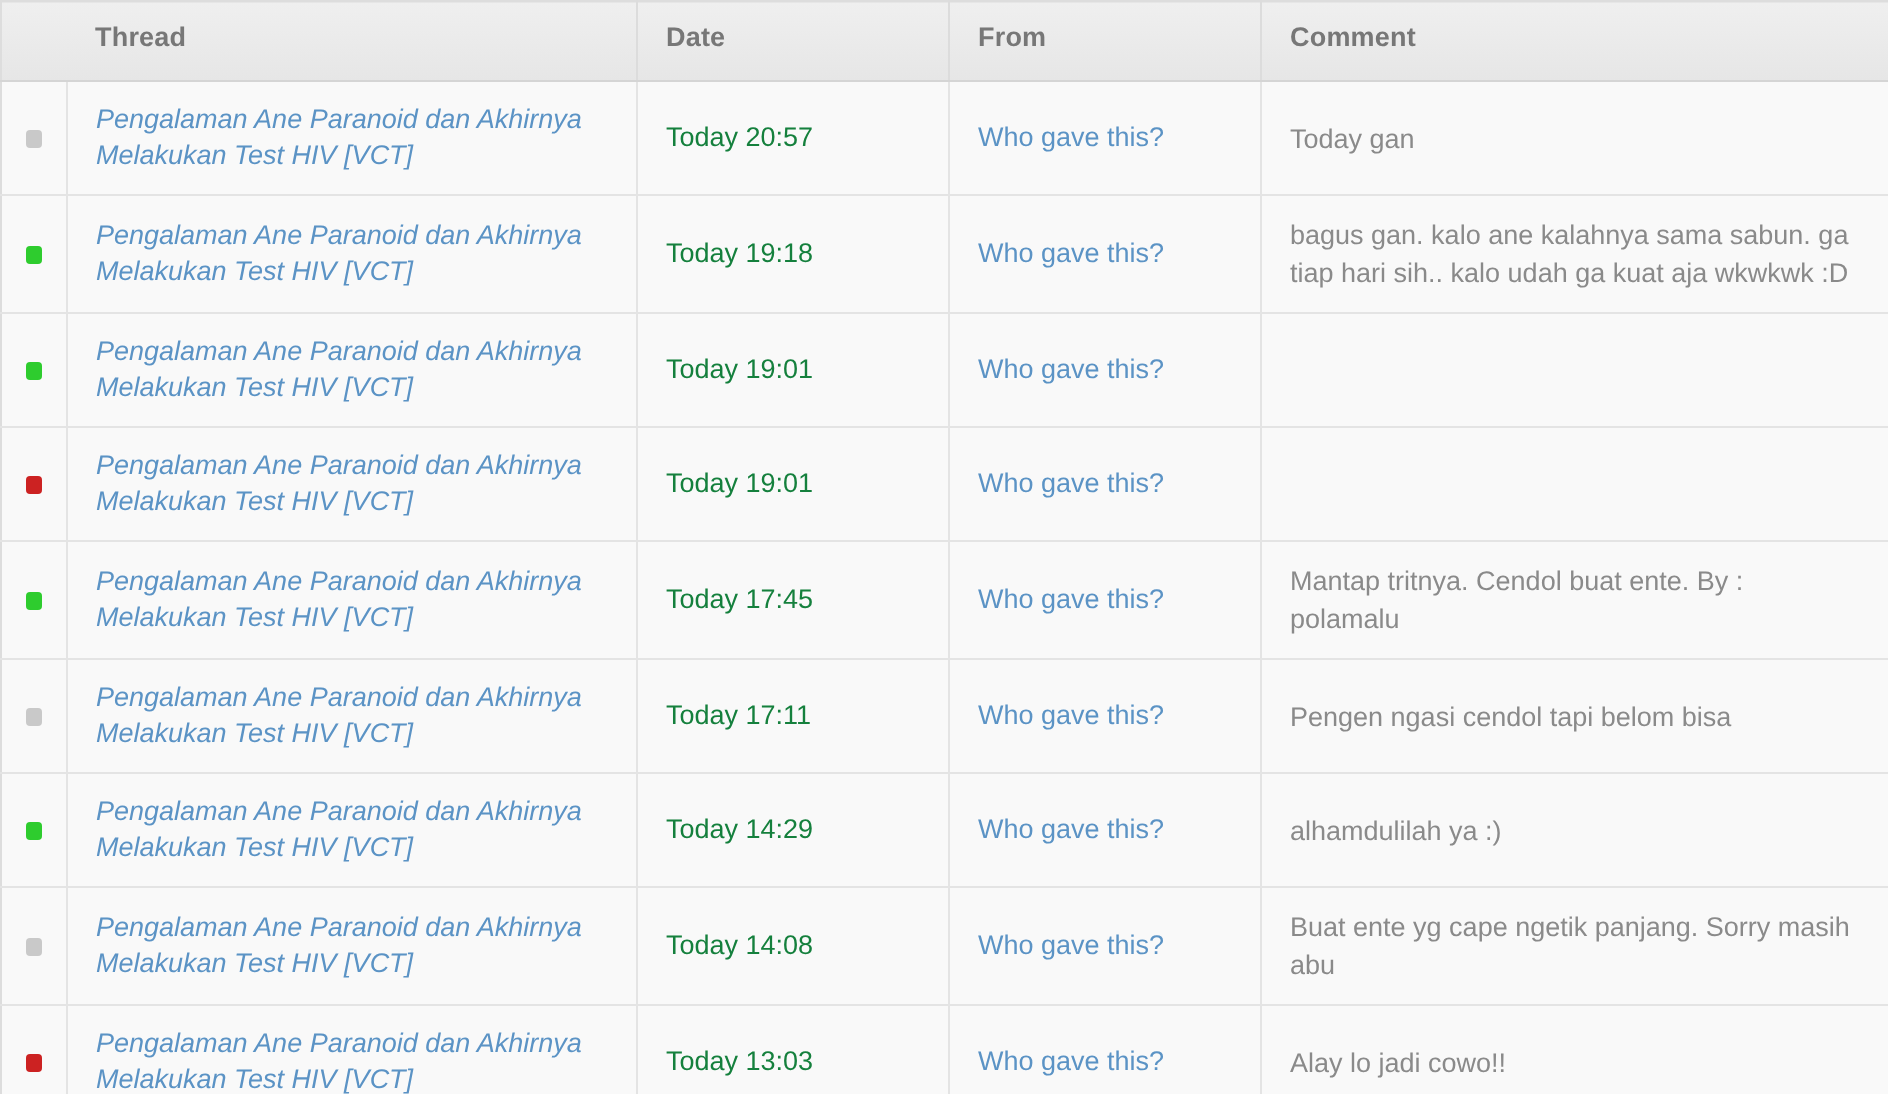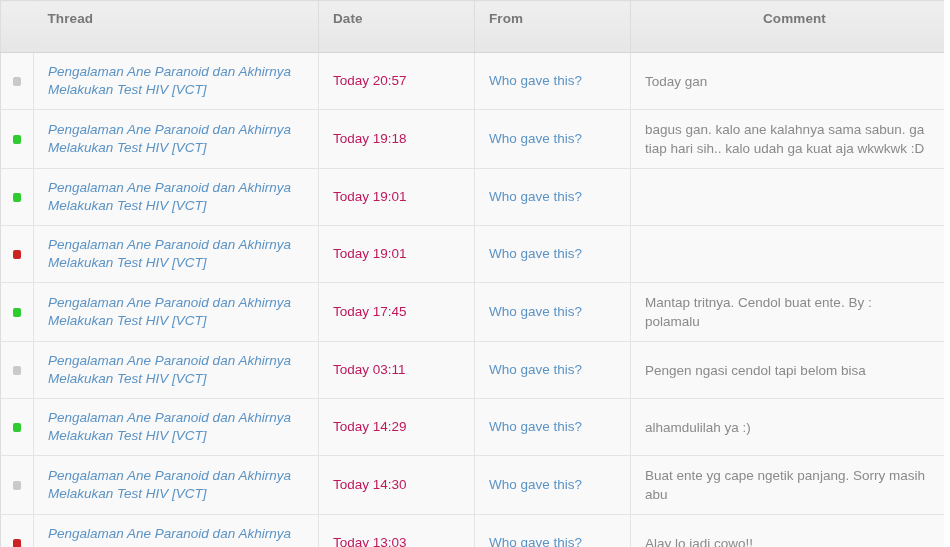--- a/index.html
+++ b/index.html
@@ -33,31 +33,30 @@
   table.thread-table thead th {
     background: #ebebeb;
     background-image: linear-gradient(to bottom, #efefef 0%, #e6e6e6 100%);
     border-bottom: 1px solid #d5d5d5;
     border-right: 1px solid #dcdcdc;
     color: #777777;
     font-size: 13.5px;
     font-weight: bold;
     text-align: left;
     height: 35px;
-    padding: 0 0 16px 14px;
+    padding: 0 0 4px 14px;
     vertical-align: middle;
     letter-spacing: 0.1px;
   }
   table.thread-table thead th.col-flag {
     padding: 0;
     border-right: none;
   }
   table.thread-table thead th.col-comment {
     border-right: none;
-    text-align: center;
   }
 
   
   table.thread-table tbody td {
     border-top: 1px solid #e4e4e4;
     border-right: 1px solid #e4e4e4;
     background: #f9f9f9;
     vertical-align: middle;
     font-size: 13.5px;
     color: #8a8a8a;
@@ -108,21 +107,21 @@
   a.thread-link { max-width: 250px; font-style: italic; }
   a.from-link { white-space: nowrap; }
 
   .comment-text {
     color: #8a8a8a;
     font-size: 13.5px;
     line-height: 19px;
     display: block;
   }
   .date-text {
-    color: #be185d;
+    color: #15803d;
     font-size: 13.5px;
     white-space: nowrap;
   }
 </style>
 </head>
 <body>
 
 <div id="table-wrap">
   <table class="thread-table">
     <colgroup>
@@ -183,39 +182,39 @@
           <td><a class="thread-link" href="#">Pengalaman Ane Paranoid dan Akhirnya Melakukan Test HIV [VCT]</a></td>
           <td><span class="date-text">Today 17:45</span></td>
           <td><a class="from-link" href="#">Who gave this?</a></td>
           <td class="cell-comment">
             <span class="comment-text">Mantap tritnya. Cendol buat ente. By : polamalu</span>
           </td>
         </tr>
         <tr>
           <td class="cell-flag"><span class="status-dot grey"></span></td>
           <td><a class="thread-link" href="#">Pengalaman Ane Paranoid dan Akhirnya Melakukan Test HIV [VCT]</a></td>
-          <td><span class="date-text">Today 03:11</span></td>
+          <td><span class="date-text">Today 17:11</span></td>
           <td><a class="from-link" href="#">Who gave this?</a></td>
           <td class="cell-comment">
             <span class="comment-text">Pengen ngasi cendol tapi belom bisa</span>
           </td>
         </tr>
         <tr>
           <td class="cell-flag"><span class="status-dot green"></span></td>
           <td><a class="thread-link" href="#">Pengalaman Ane Paranoid dan Akhirnya Melakukan Test HIV [VCT]</a></td>
           <td><span class="date-text">Today 14:29</span></td>
           <td><a class="from-link" href="#">Who gave this?</a></td>
           <td class="cell-comment">
             <span class="comment-text">alhamdulilah ya :)</span>
           </td>
         </tr>
         <tr>
           <td class="cell-flag"><span class="status-dot grey"></span></td>
           <td><a class="thread-link" href="#">Pengalaman Ane Paranoid dan Akhirnya Melakukan Test HIV [VCT]</a></td>
-          <td><span class="date-text">Today 14:30</span></td>
+          <td><span class="date-text">Today 14:08</span></td>
           <td><a class="from-link" href="#">Who gave this?</a></td>
           <td class="cell-comment">
             <span class="comment-text">Buat ente yg cape ngetik panjang. Sorry masih abu</span>
           </td>
         </tr>
         <tr>
           <td class="cell-flag"><span class="status-dot red"></span></td>
           <td><a class="thread-link" href="#">Pengalaman Ane Paranoid dan Akhirnya Melakukan Test HIV [VCT]</a></td>
           <td><span class="date-text">Today 13:03</span></td>
           <td><a class="from-link" href="#">Who gave this?</a></td>

